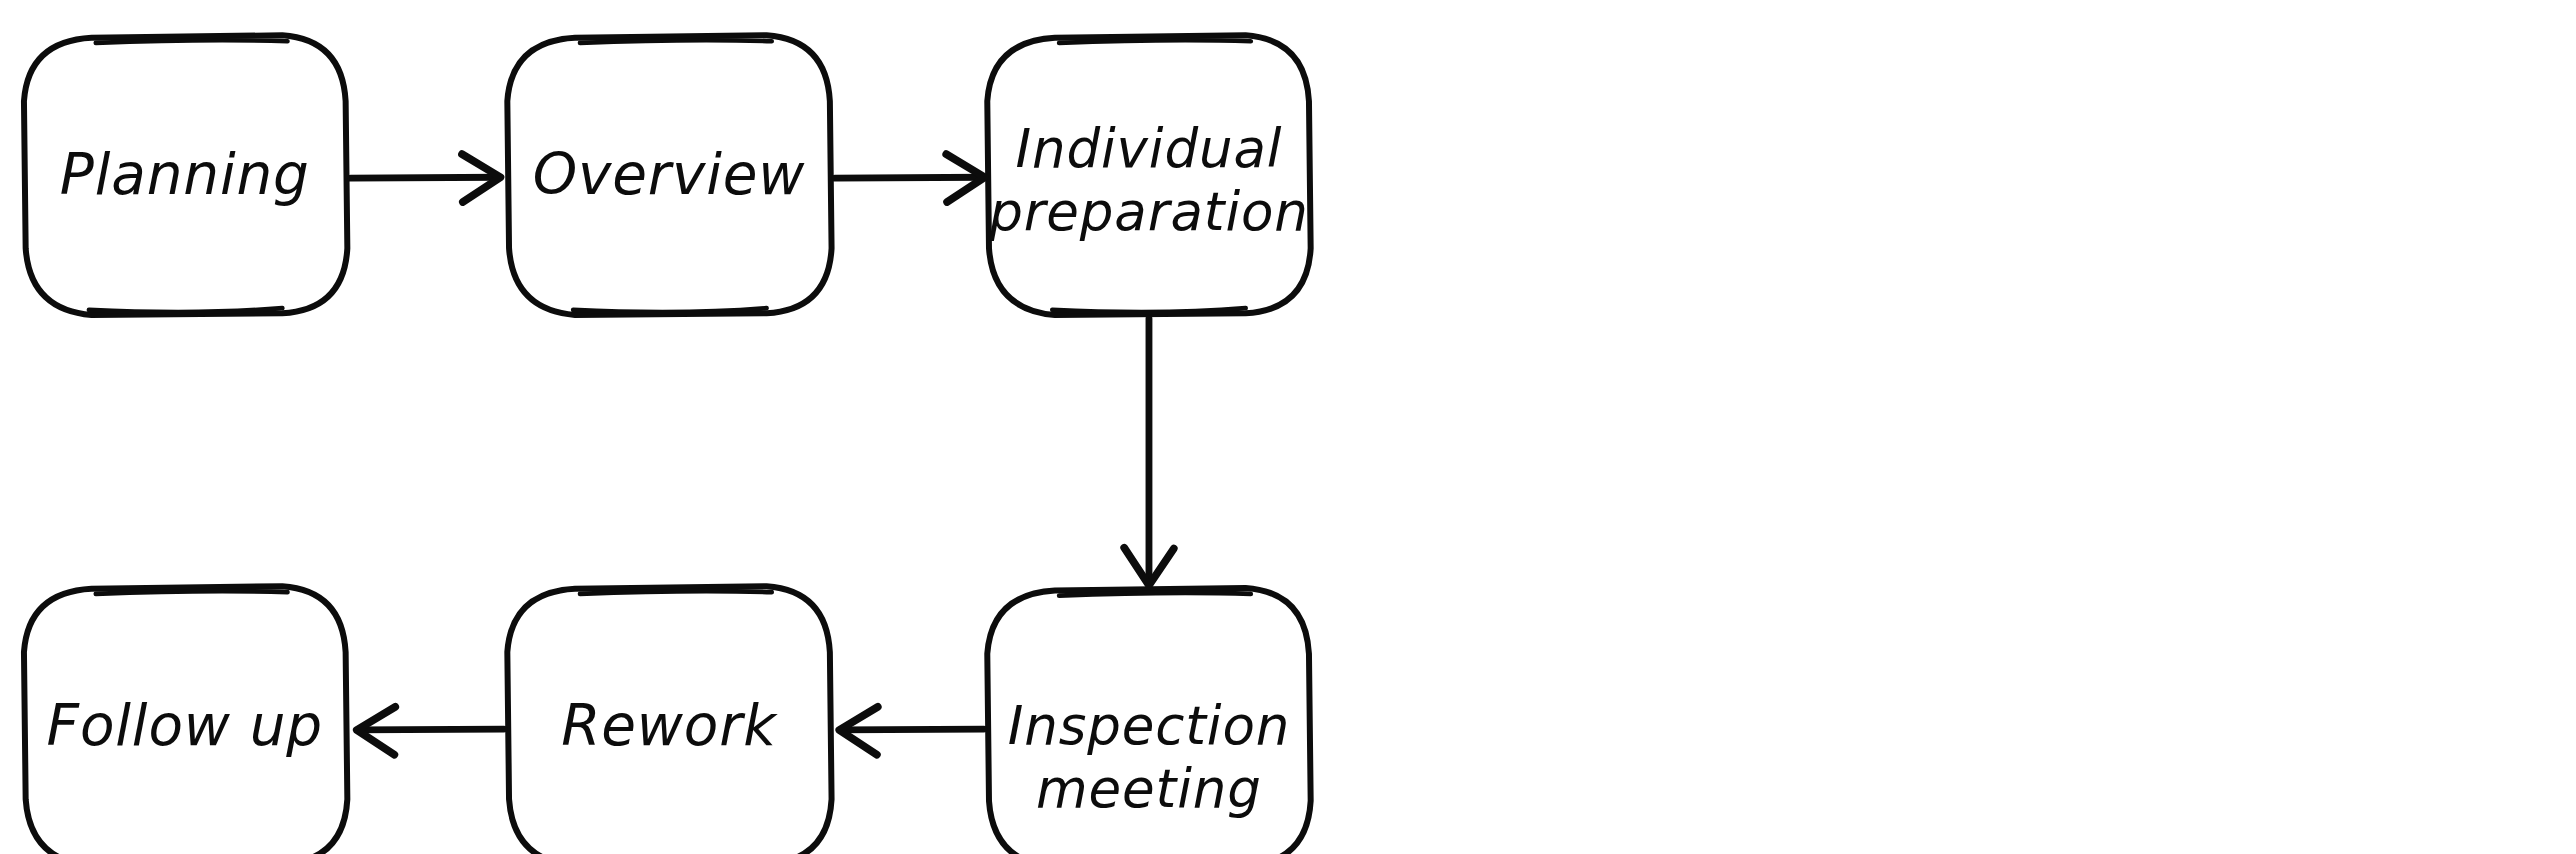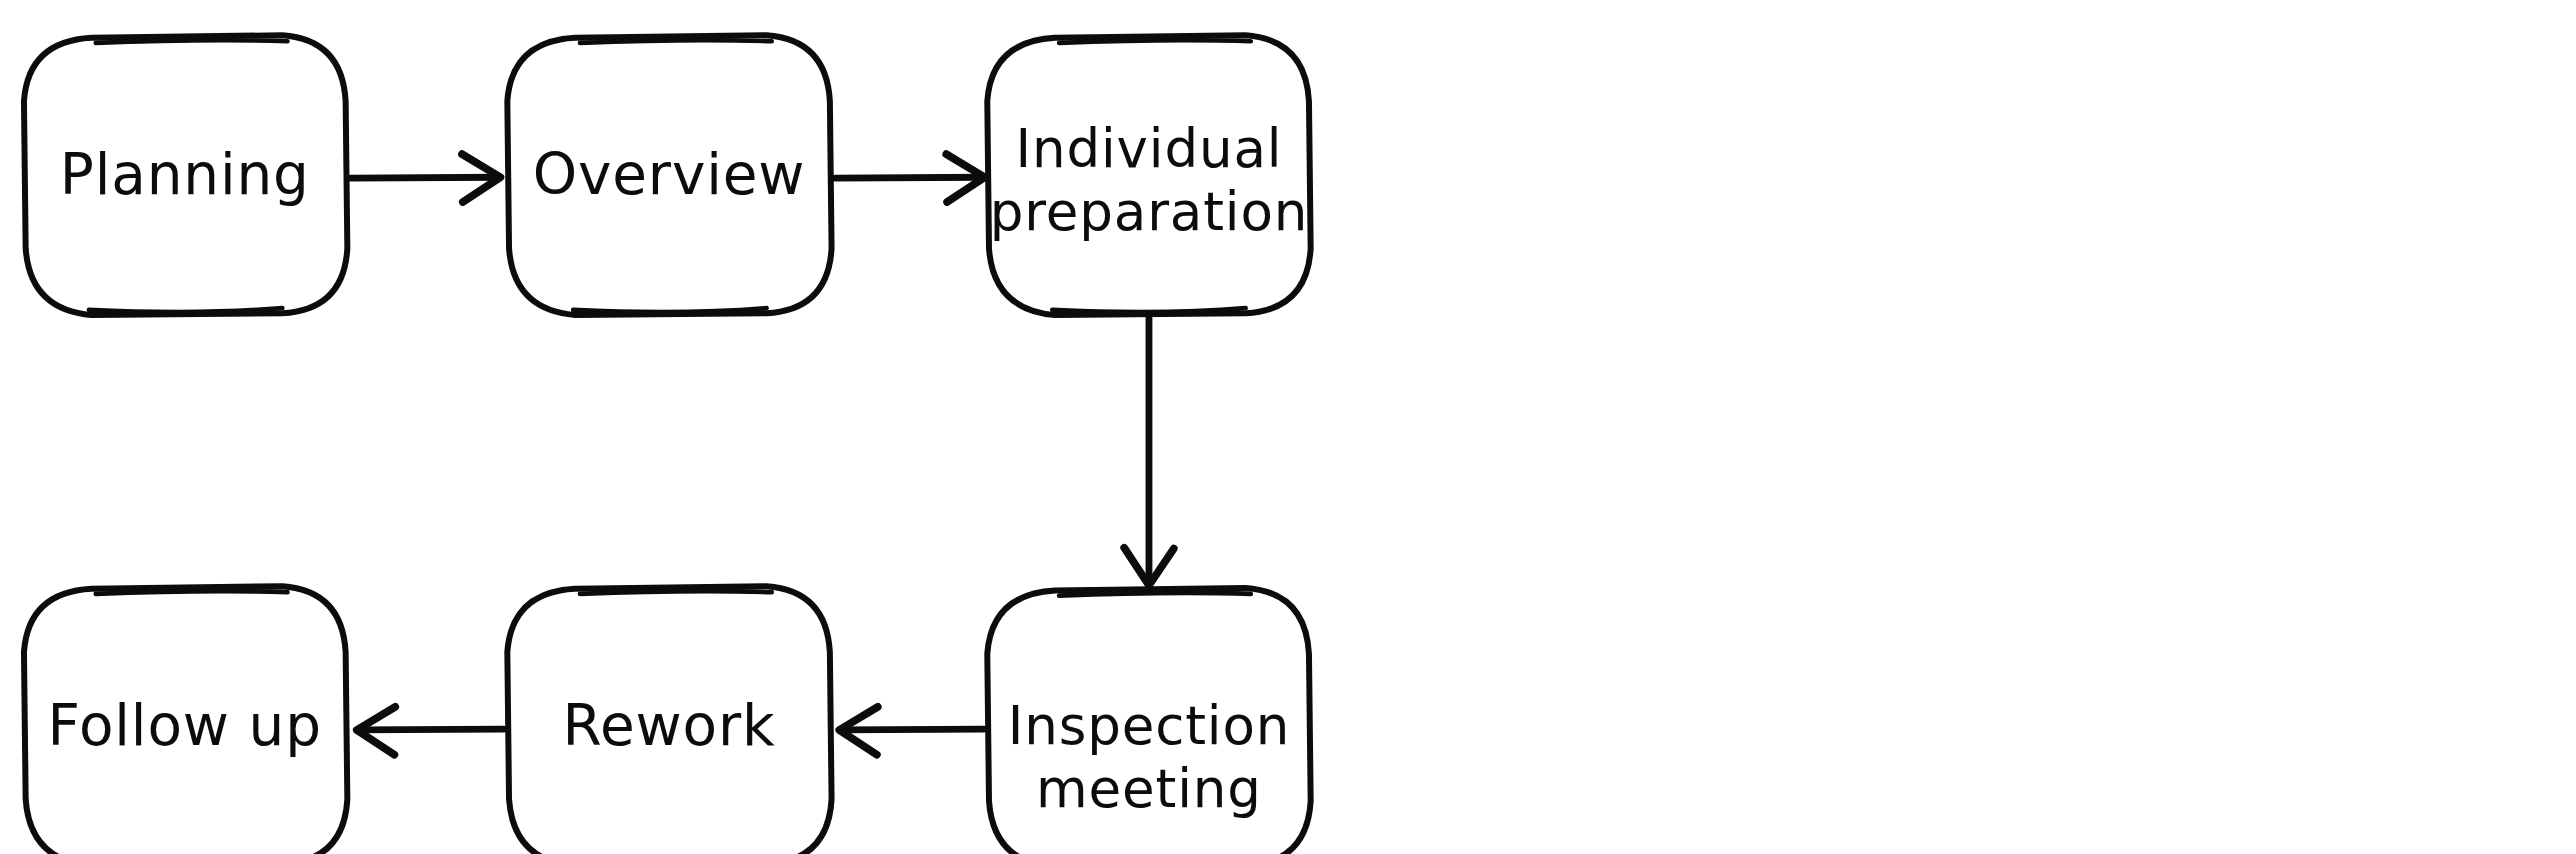--- a/index.html
+++ b/index.html
@@ -12,20 +12,21 @@
     width: 2576px;
     height: 855px;
     overflow: hidden;
     font-family: "DejaVu Sans", sans-serif;
   }
   #diagram-root {
     position: relative;
     width: 2576px;
     height: 855px;
     background: #ffffff;
+    font-style: italic;
   }
   #flow-svg {
     position: absolute;
     top: 0;
     left: 0;
     width: 2576px;
     height: 855px;
   }
   .node-shape {
     fill: #ffffff;

